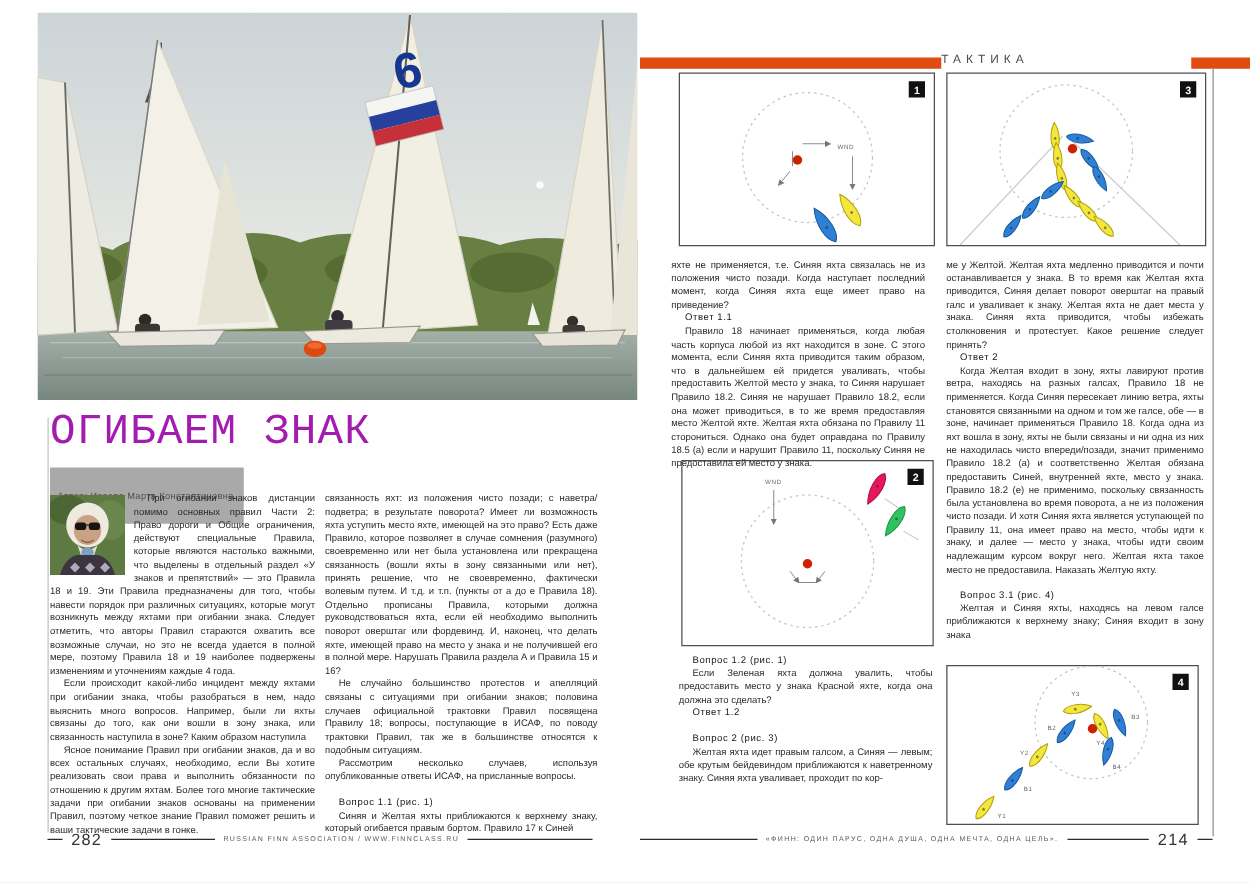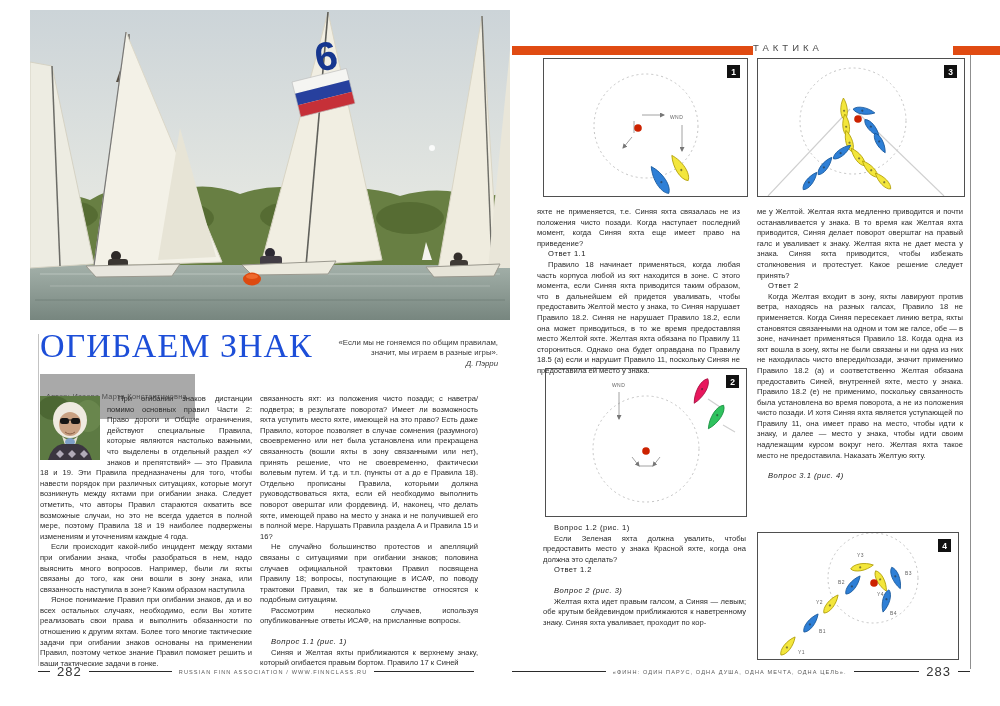--- a/index.html
+++ b/index.html
@@ -1,34 +1,34 @@
 <!DOCTYPE html>
 <html><head>
 <meta charset="utf-8">
 <style>
   html,body{margin:0;padding:0;background:#e9e9e9;}
   .spread{position:relative;width:1000px;height:706px;margin:0 auto;background:#ffffff;
           font-family:"Liberation Sans",sans-serif;color:#2b2b2b;overflow:hidden;}
 
   
   .photo{position:absolute;left:30px;top:10px;width:480px;height:310px;display:block;}
-  .title{position:absolute;left:40px;top:327px;margin:0;font-family:Liberation Serif, serif;
-         font-weight:400;font-size:34px;letter-spacing:1px;color:#1d4ed8;}
+  .title{position:absolute;left:40px;top:327px;margin:0;font-family:Liberation Mono, monospace;
+         font-weight:400;font-size:34px;letter-spacing:1px;color:#a21caf;}
   .epigraph{position:absolute;left:288px;top:338px;width:210px;text-align:right;
             font-size:7.8px;line-height:10px;color:#3a3a3a;}
   .ep-author{font-style:italic;margin-top:1px;}
   .author-strip{position:absolute;left:40px;top:374px;background:#a9a9a9;color:#4f4f4f;
                 font-size:7.4px;letter-spacing:.3px;padding:18px 6px;}
   .portrait{float:left;width:60px;height:64px;margin:2px 7px 3px 0;}
 
   .col{position:absolute;}
   .col p{margin:0;text-indent:11px;text-align:justify;font-size:7.6px;line-height:10.6px;}
   .col p.noind{text-indent:0;}
   .qh{letter-spacing:.5px;color:#161616;}
-  .gap{margin-top:10px !important;font-style:italic;}
+  .gap{margin-top:10px !important;}
   .col-l1{left:40px;top:394px;width:212px;}
   .col-l2{left:260px;top:394px;width:218px;}
   .col-r1a{left:537px;top:207px;width:203px;}
   .col-r1b{left:543px;top:523px;width:203px;}
   .col-r2{left:757px;top:207px;width:206px;}
 
   
   .bar{position:absolute;top:46px;height:9px;}
   .bar-l{left:512px;width:241px;}
   .bar-r{left:953px;width:47px;}
@@ -111,25 +111,20 @@
     <path d="M212,255 L306,251 L298,264 L222,265 Z" fill="#eceade" stroke="#9a988e"></path>
     <circle cx="428" cy="247" r="4.5" fill="#332f2c"></circle>
     <rect x="420" y="250" width="18" height="8" rx="3" fill="#3f3a36"></rect>
     <path d="M396,257 L470,254 L464,266 L404,267 Z" fill="#e6e4d8" stroke="#9a988e"></path>
     <ellipse cx="222" cy="269" rx="9" ry="6.5" fill="#dd4a10"></ellipse>
     <ellipse cx="222" cy="266.5" rx="6" ry="2.5" fill="#ef6a2e"></ellipse>
   </svg>
 
   <h1 class="title">ОГИБАЕМ ЗНАК</h1>
 
-  <div class="epigraph">
-    <div>«Если мы не гоняемся по общим правилам,</div>
-    <div>значит, мы играем в разные игры».</div>
-    <div class="ep-author">Д. Пэрри</div>
-  </div>
 
   <div class="author-strip">Автор: Исаева Марта Константиновна.</div>
 
   <div class="col col-l1">
     <svg class="portrait" viewBox="0 0 60 64">
       <rect width="60" height="64" fill="#5d7a43"></rect>
       <ellipse cx="14" cy="12" rx="16" ry="12" fill="#49632f" opacity=".8"></ellipse>
       <ellipse cx="48" cy="20" rx="14" ry="16" fill="#6d8a50" opacity=".8"></ellipse>
       <ellipse cx="30" cy="24" rx="17" ry="18" fill="#efeae0"></ellipse>
       <ellipse cx="30" cy="28" rx="11" ry="12" fill="#c9a183"></ellipse>
@@ -339,23 +334,24 @@
     <p class="qh">Ответ 1.2</p>
     <p class="qh gap">Вопрос 2 (рис. 3)</p>
     <p>Желтая яхта идет правым галсом, а Синяя — левым; обе крутым бейдевиндом приближаются к наветренному знаку. Синяя яхта уваливает, проходит по кор-</p>
   </div>
 
   <div class="col col-r2">
     <p class="noind">ме у Желтой. Желтая яхта медленно приводится и почти останавливается у знака. В то время как Желтая яхта приводится, Синяя делает поворот оверштаг на правый галс и уваливает к знаку. Желтая яхта не дает места у знака. Синяя яхта приводится, чтобы избежать столкновения и протестует. Какое решение следует принять?</p>
     <p class="qh">Ответ 2</p>
     <p>Когда Желтая входит в зону, яхты лавируют против ветра, находясь на разных галсах, Правило 18 не применяется. Когда Синяя пересекает линию ветра, яхты становятся связанными на одном и том же галсе, обе — в зоне, начинает применяться Правило 18. Когда одна из яхт вошла в зону, яхты не были связаны и ни одна из них не находилась чисто впереди/позади, значит применимо Правило 18.2 (а) и соответственно Желтая обязана предоставить Синей, внутренней яхте, место у знака. Правило 18.2 (е) не применимо, поскольку связанность была установлена во время поворота, а не из положения чисто позади. И хотя Синяя яхта является уступающей по Правилу 11, она имеет право на место, чтобы идти к знаку, и далее — место у знака, чтобы идти своим надлежащим курсом вокруг него. Желтая яхта такое место не предоставила. Наказать Желтую яхту.</p>
     <p class="qh gap">Вопрос 3.1 (рис. 4)</p>
+    <p>Желтая и Синяя яхты, находясь на левом галсе приближаются к верхнему знаку; Синяя входит в зону знака</p>
   </div>
 
   <div class="footer footer-r">
     <div class="rule grow"></div>
     <span>«ФИНН: ОДИН ПАРУС, ОДНА ДУША, ОДНА МЕЧТА, ОДНА ЦЕЛЬ».</span>
     <div class="rule grow" style="flex:.7"></div>
-    <span class="pn">283</span>
+    <span class="pn">214</span>
     <div class="rule short"></div>
   </div>
 
 </div>
 
 </body></html>

